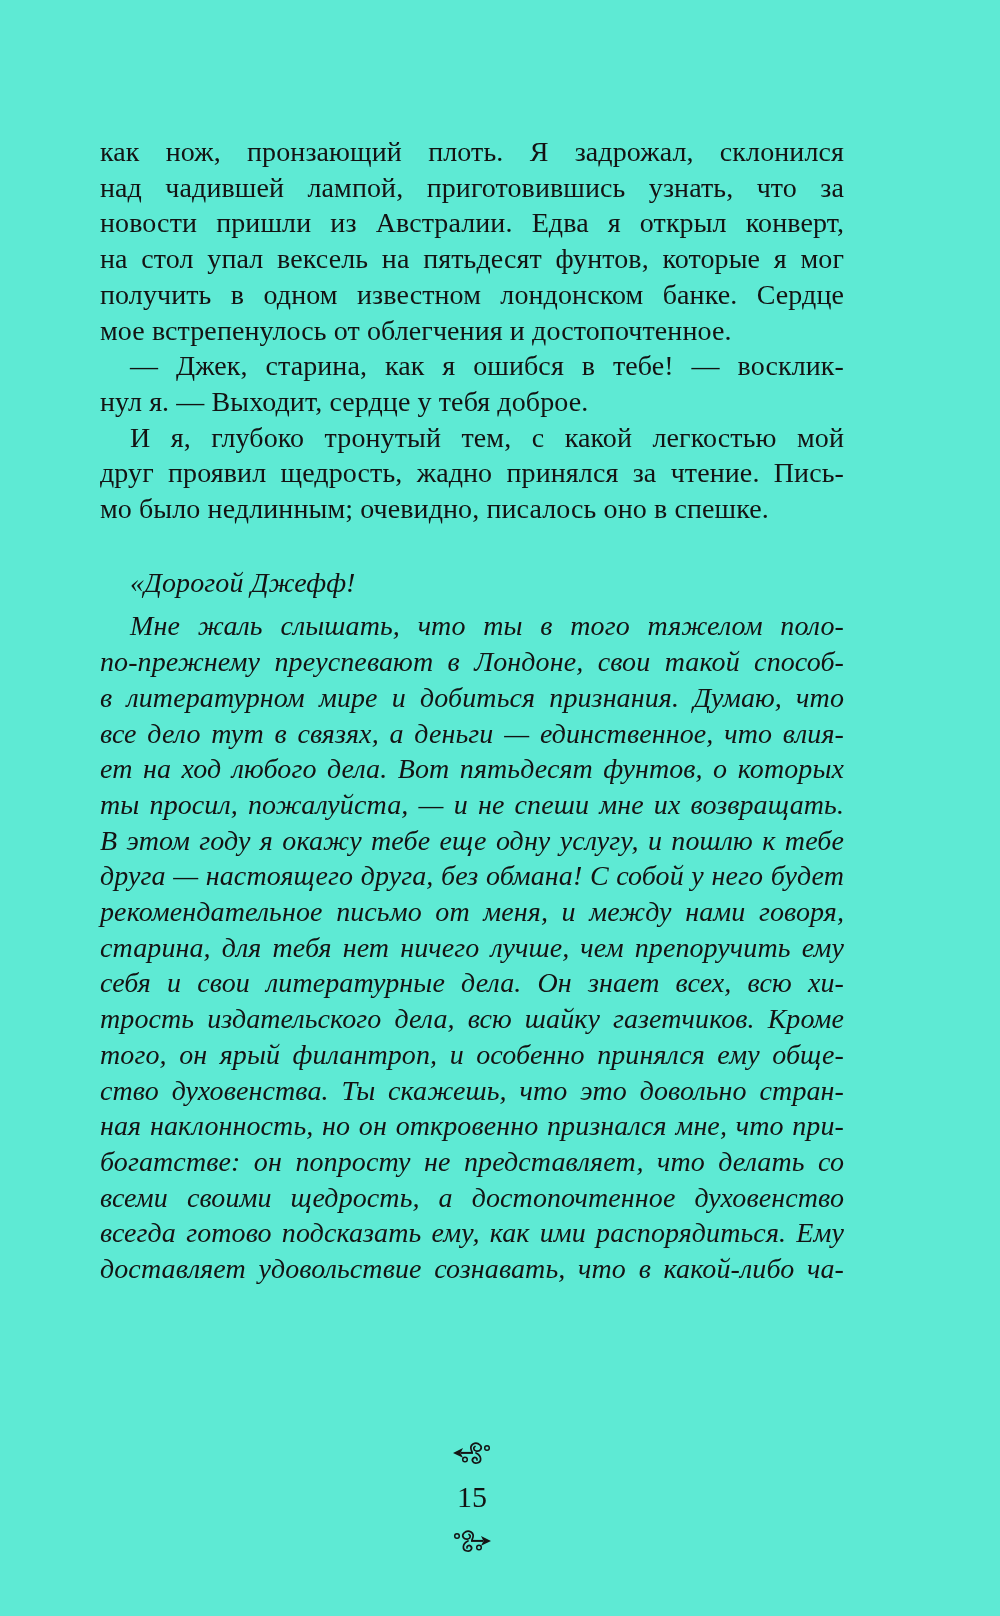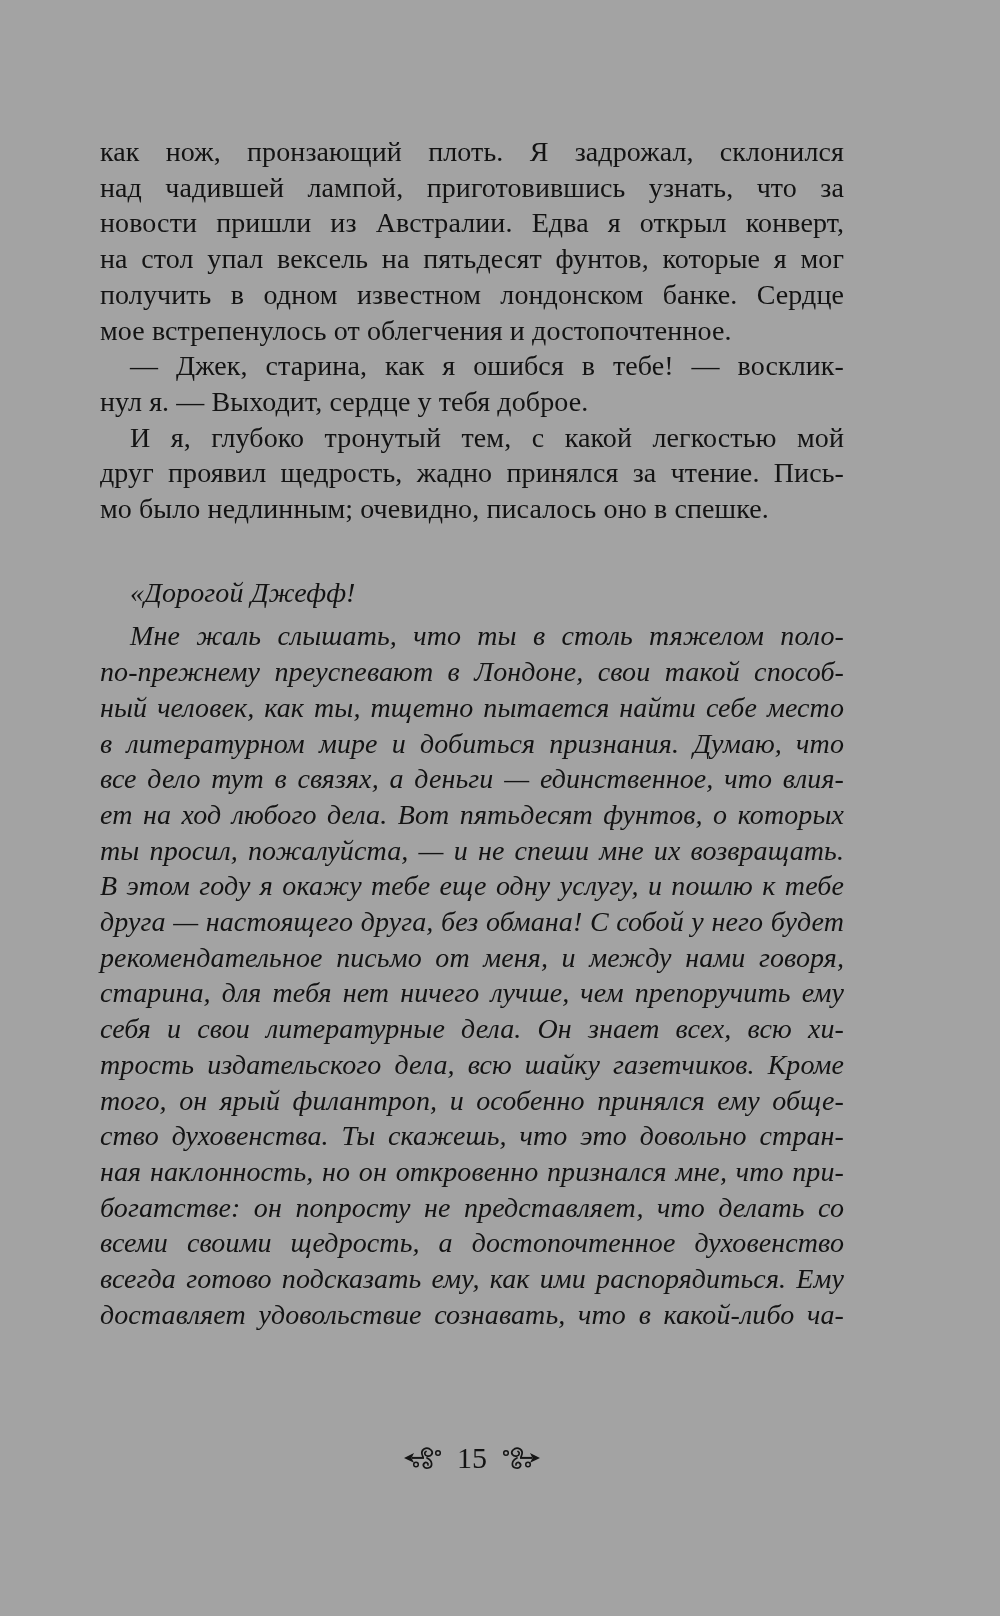--- a/index.html
+++ b/index.html
@@ -4,54 +4,55 @@
 <style>
   html, body {
     margin: 0;
     padding: 0;
     background: #ffffff;
   }
   .page {
     position: relative;
     width: 1000px;
     height: 1616px;
-    background: #a3a3a3;
+    background: #5eead4;
     color: #131313;
     font-family: "Liberation Serif", serif;
     overflow: hidden;
   }
   .text-block {
     position: absolute;
     left: 100px;
     top: 134px;
     width: 744px;
   }
   .para { margin: 0; padding: 0; }
   .para.italic { font-style: italic; }
-  .para.gap-before { margin-top: 48px; }
+  .para.gap-before { margin-top: 38px; }
   .para.gap-after { margin-bottom: 8px; }
   .para.indent .line:first-child { text-indent: 30px; }
   .line {
     font-size: 28px;
     line-height: 35.7px;
     text-align: justify;
     text-align-last: justify;
     letter-spacing: 0.1px;
     white-space: normal;
   }
   .line.last { text-align-last: left; }
   .footer {
     position: absolute;
     top: 1440px;
     left: 0;
     width: 944px;
     display: flex;
     justify-content: center;
     align-items: center;
     gap: 13px;
+    flex-direction: column;
   }
   .pagenum {
     font-size: 30px;
     line-height: 36px;
     color: #131313;
   }
   .orn { display: inline-flex; align-items: center; }
   .orn.mirrored svg { transform: scaleX(-1); }
 </style>
 </head>
@@ -74,23 +75,22 @@
       </div>
       <div class="para normal indent">
         <div class="line">И я, глубоко тронутый тем, с какой легкостью мой</div>
         <div class="line">друг проявил щедрость, жадно принялся за чтение. Пись-</div>
         <div class="line last">мо было недлинным; очевидно, писалось оно в спешке.</div>
       </div>
       <div class="para italic indent gap-before gap-after">
         <div class="line last">«Дорогой Джефф!</div>
       </div>
       <div class="para italic indent">
-        <div class="line">Мне жаль слышать, что ты в столь тяжелом поло-</div>
+        <div class="line">Мне жаль слышать, что ты в того тяжелом поло-</div>
         <div class="line">по-прежнему преуспевают в Лондоне, свои такой способ-</div>
-        <div class="line">ный человек, как ты, тщетно пытается найти себе место</div>
         <div class="line">в литературном мире и добиться признания. Думаю, что</div>
         <div class="line">все дело тут в связях, а деньги — единственное, что влия-</div>
         <div class="line">ет на ход любого дела. Вот пятьдесят фунтов, о которых</div>
         <div class="line">ты просил, пожалуйста, — и не спеши мне их возвращать.</div>
         <div class="line">В этом году я окажу тебе еще одну услугу, и пошлю к тебе</div>
         <div class="line">друга — настоящего друга, без обмана! С собой у него будет</div>
         <div class="line">рекомендательное письмо от меня, и между нами говоря,</div>
         <div class="line">старина, для тебя нет ничего лучше, чем препоручить ему</div>
         <div class="line">себя и свои литературные дела. Он знает всех, всю хи-</div>
         <div class="line">трость издательского дела, всю шайку газетчиков. Кроме</div>

